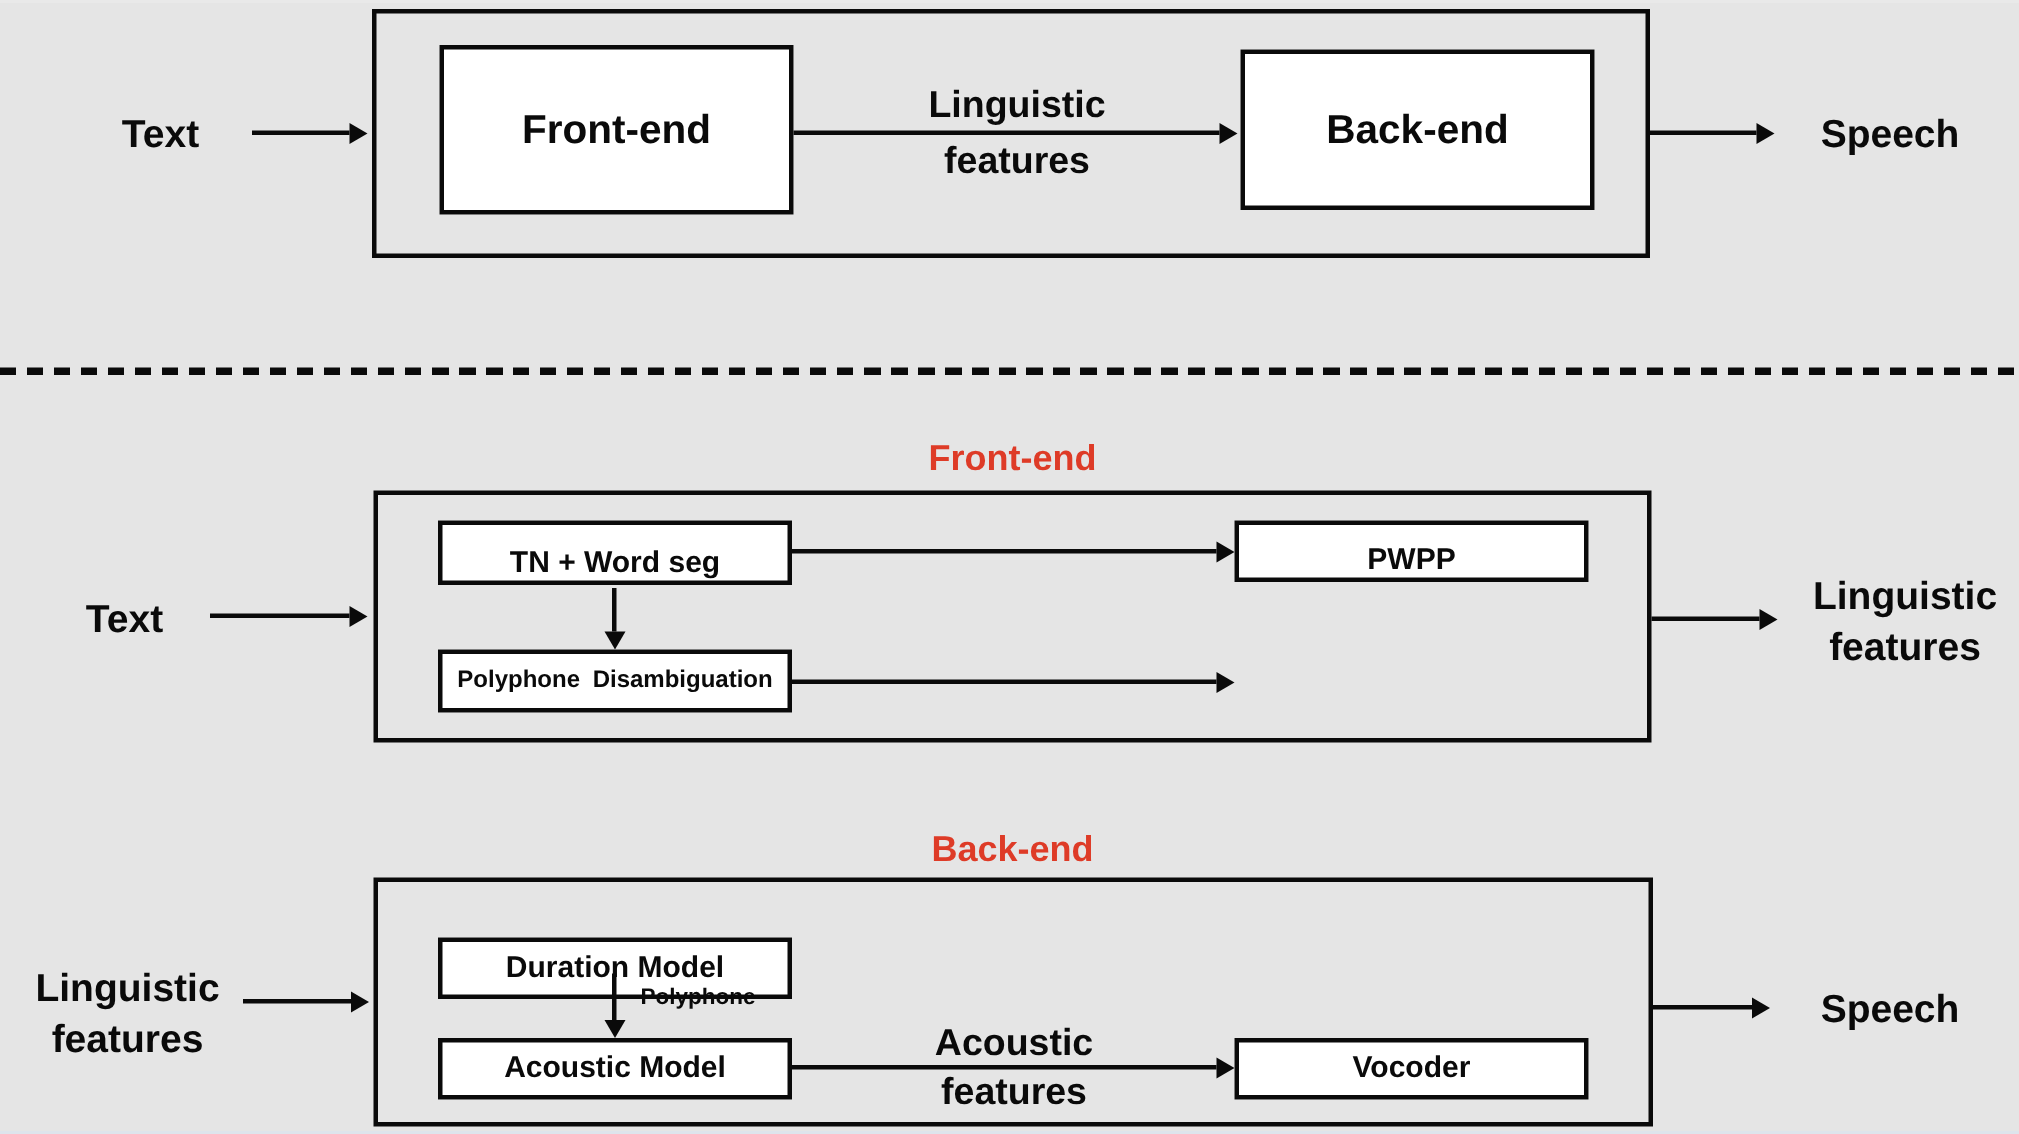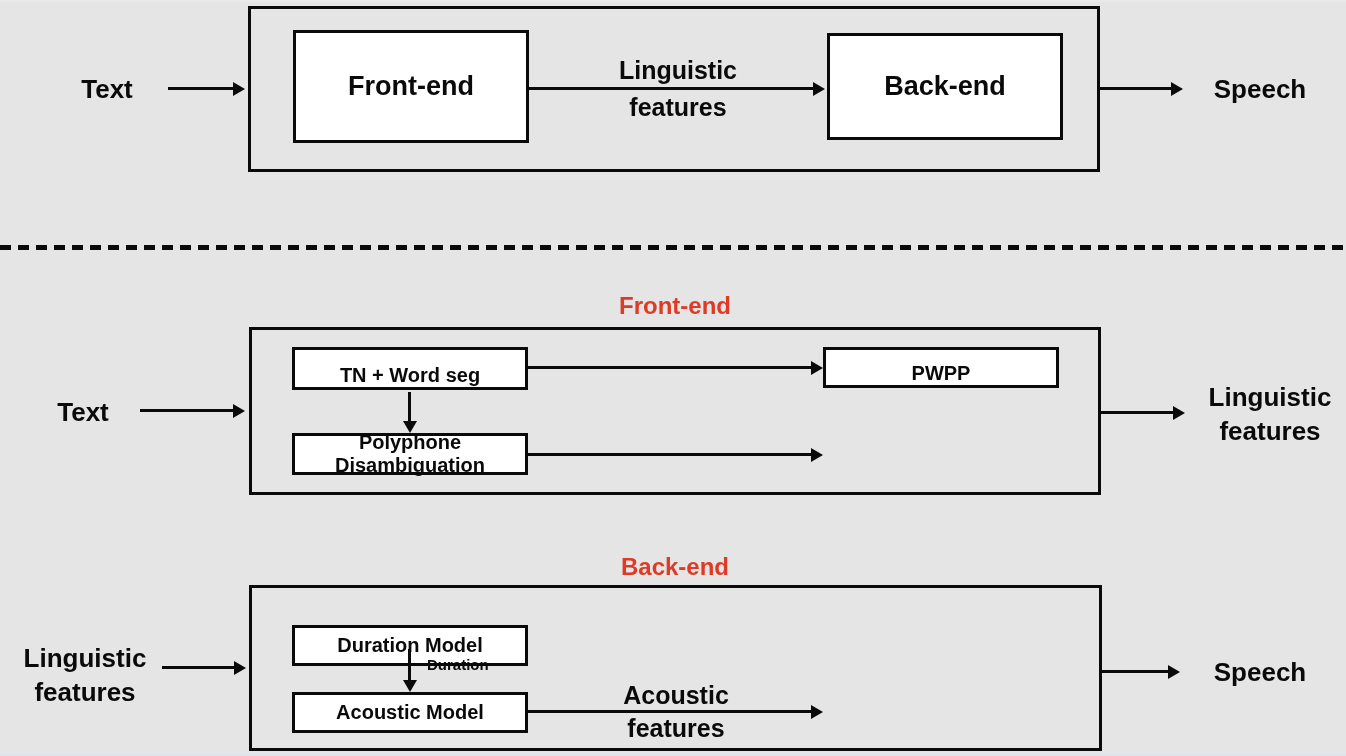--- a/index.html
+++ b/index.html
@@ -12,21 +12,21 @@
   .box {
     position:absolute; border:3px solid #0a0a0a; background:#ffffff;
     display:flex; align-items:center; justify-content:center; text-align:center;
     box-sizing:border-box;
   }
   .outer { background:transparent; }
   .lbl { position:absolute; font-weight:700; text-align:center; white-space:nowrap; }
   .lbl-xl { font-size:26px; }
   .lbl-box-xl { font-size:27px; font-weight:700; }
   .lbl-box { font-size:20px; font-weight:700; }
-  .lbl-box-sm { font-size:20px; font-weight:700; word-spacing:4px; }
+  .lbl-box-sm { font-size:16px; font-weight:700; word-spacing:4px; }
   .lbl-title { font-size:24px; font-weight:700; }
   .lbl-sm { font-size:15px; font-weight:700; }
   .lbl-arrow { font-size:25px; font-weight:700; }
   
   .arrow-h { position:absolute; height:3px; background:#0a0a0a; }
   .arrow-h::after {
     content:""; position:absolute; right:-12px; top:50%; transform:translateY(-50%);
     width:0; height:0; border-left:12px solid #0a0a0a;
     border-top:7px solid transparent; border-bottom:7px solid transparent;
   }
@@ -107,27 +107,30 @@
 
   <div class="lbl lbl-xl" style="left:10px;top:643px;width:150px;">Linguistic</div>
   <div class="lbl lbl-xl" style="left:10px;top:677px;width:150px;">features</div>
   <div class="arrow-h" style="left:162px;top:666px;width:72px;"></div>
 
   <div class="box" style="left:292px;top:606px;width:236px;height:41px;margin-top:19px;">
     <span class="lbl-box">Duration Model</span>
   </div>
 
   <div class="arrow-v" style="left:408px;top:649px;height:31px;"></div>
-  <div class="lbl lbl-sm" style="left:427px;top:656px;width:80px;text-align:left;">Duration</div>
+  <div class="lbl lbl-sm" style="left:427px;top:656px;width:80px;text-align:left;">Polyphone</div>
 
   <div class="box" style="left:292px;top:692px;width:236px;height:41px;">
     <span class="lbl-box">Acoustic Model</span>
   </div>
 
   <div class="arrow-h" style="left:528px;top:710px;width:283px;"></div>
   <div class="lbl lbl-arrow" style="left:576px;top:681px;width:200px;">Acoustic</div>
   <div class="lbl lbl-arrow" style="left:576px;top:714px;width:200px;">features</div>
 
+  <div class="box" style="left:823px;top:692px;width:236px;height:41px;">
+    <span class="lbl-box">Vocoder</span>
+  </div>
 
   <div class="arrow-h" style="left:1102px;top:670px;width:66px;"></div>
   <div class="lbl lbl-xl" style="left:1190px;top:657px;width:140px;">Speech</div>
 
 </div>
 
 </body></html>

